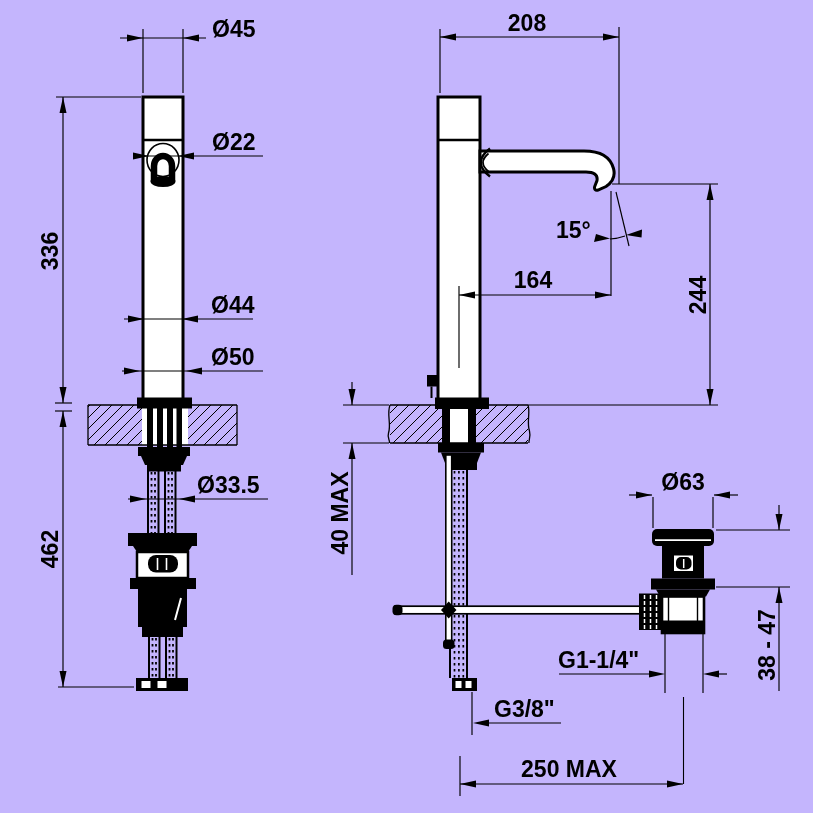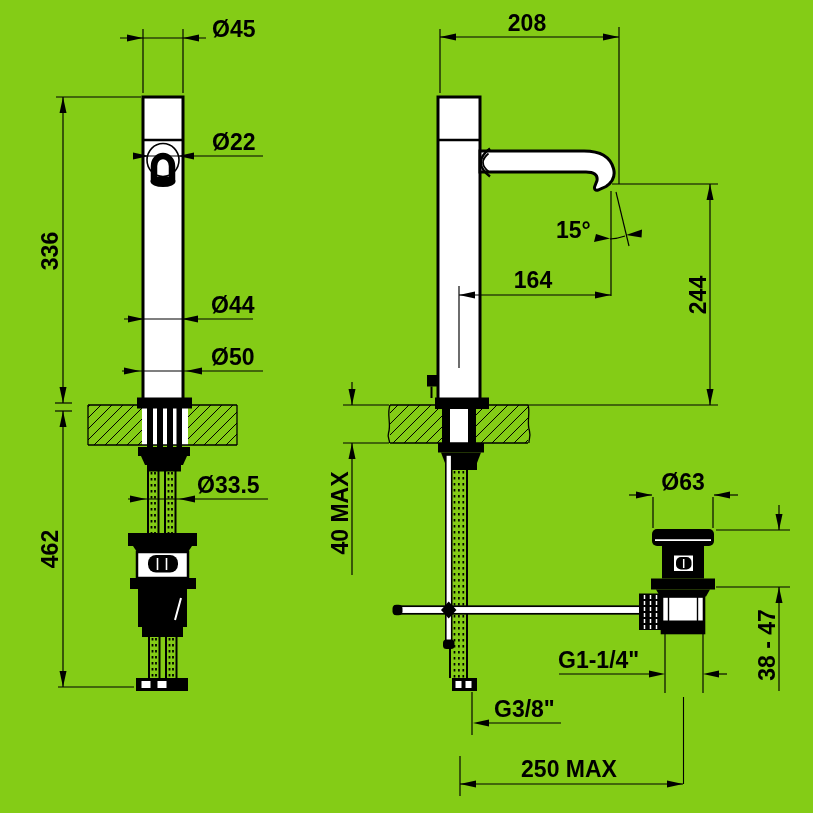--- a/index.html
+++ b/index.html
@@ -1,16 +1,16 @@
 <!DOCTYPE html>
 <html><head>
 <meta charset="utf-8">
 <style>
   html,body{margin:0;padding:0;background:#fff;}
-  .stage{width:813px;height:813px;background:#84cc16;position:relative;overflow:hidden;}
+  .stage{width:813px;height:813px;background:#c4b5fd;position:relative;overflow:hidden;}
   svg{display:block;}
   text{font-family:"Liberation Sans","DejaVu Sans",sans-serif;font-weight:bold;fill:#000;}
   .dim{font-size:23px;}
 </style>
 </head>
 <body>
 
 <div class="stage">
 <svg width="813" height="813" viewBox="0 0 813 813">
   <defs>

